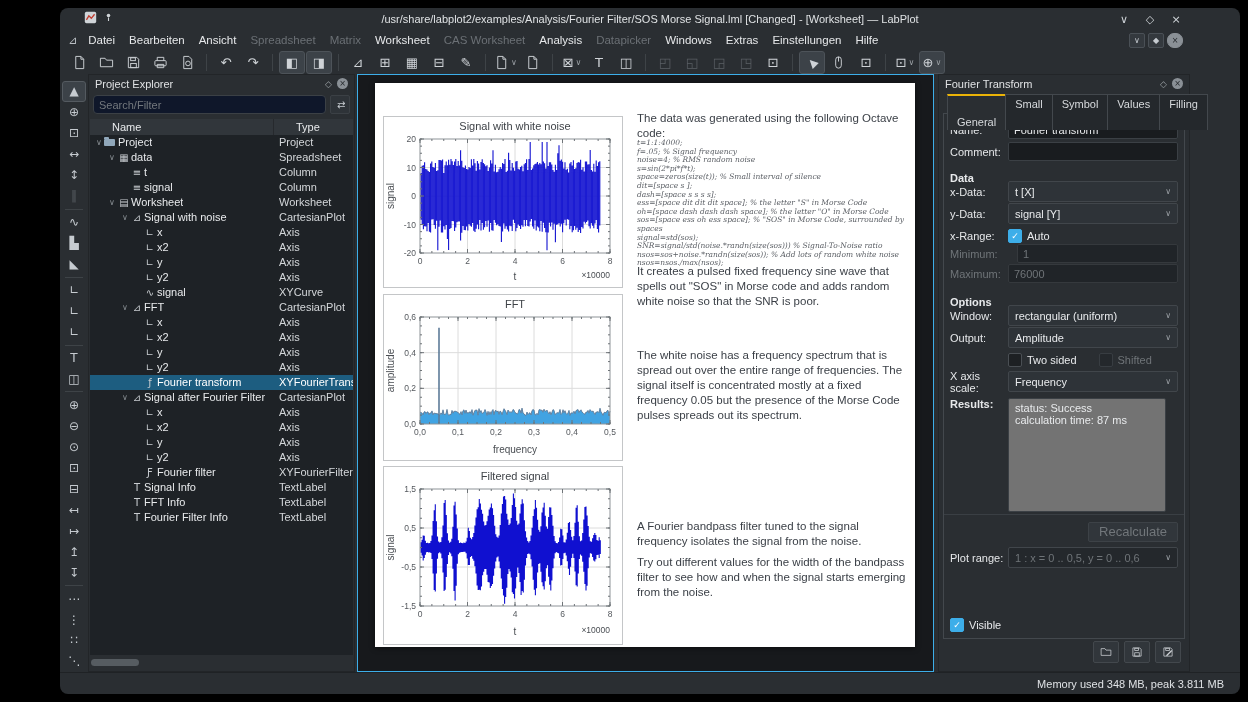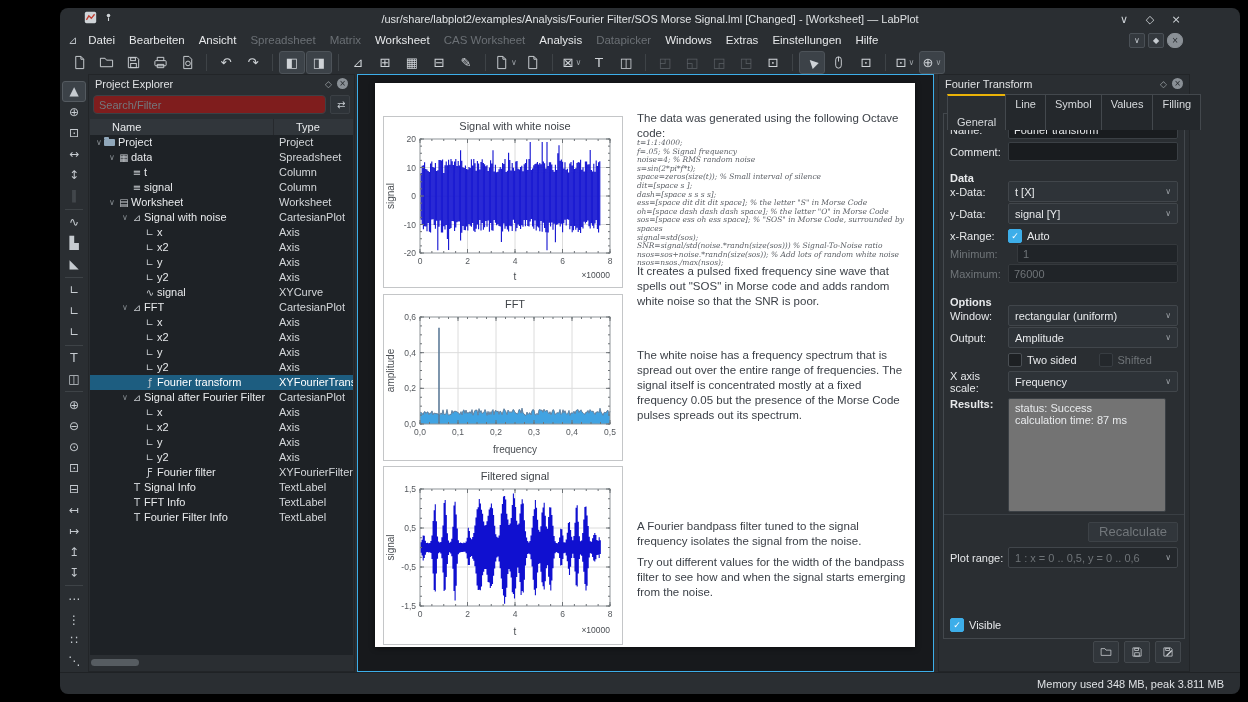--- a/index.html
+++ b/index.html
@@ -43,21 +43,21 @@
   .vbtn.disabled{color:#575c61;}
   .vsep{width:18px;height:1px;background:#3e4347;margin:2px 0;}
   
   .explorer{width:265px;position:relative;background:#2a2e32;border:1px solid #222528;margin-right:2px;}
   .dockhead{height:17px;display:flex;align-items:center;padding:0 6px;font-size:11px;color:#dfe1e3;}
   .dockhead .dockicons{margin-left:auto;display:flex;gap:5px;align-items:center;}
   .dicon{font-family:"DejaVu Sans",sans-serif;font-size:9px;color:#9aa0a4;}
   .dicon.circ{width:11px;height:11px;border-radius:6px;background:#8a9096;color:#24282c;display:flex;
     align-items:center;justify-content:center;font-size:8px;}
   .searchrow{position:absolute;left:4px;right:4px;top:20px;height:19px;display:flex;gap:4px;}
-  .searchrow input{flex:1;background:#7f1d1d;border:1px solid #3b4045;border-radius:4px;color:#e8eaec;
+  .searchrow input{flex:1;background:#0f172a;border:1px solid #3b4045;border-radius:4px;color:#e8eaec;
     font-size:11px;padding:0 5px;outline:none;font-family:"Liberation Sans",sans-serif;}
   .searchrow input::placeholder{color:#73787d;}
   .filterbtn{width:20px;background:#2e3338;border:1px solid #3b4045;border-radius:2px;color:#c6cbd0;
     font-size:10px;font-family:"DejaVu Sans",sans-serif;}
   .cols{position:absolute;left:1px;right:1px;top:44px;height:16px;background:#31363b;display:flex;
     align-items:center;font-size:11px;border-bottom:1px solid #26292d;}
   .cols .c1{padding-left:22px;}
   .cols .c2{position:absolute;left:183px;border-left:1px solid #26292d;padding-left:22px;height:16px;line-height:16px;}
   .tree{position:absolute;left:1px;right:1px;top:60px;bottom:16px;background:#1e2226;overflow:hidden;}
   .trow{position:relative;height:15px;line-height:15px;font-size:11px;white-space:nowrap;display:flex;align-items:center;}
@@ -930,21 +930,21 @@
     <div class="dock">
       <div class="dockhead">
         <span>Fourier Transform</span>
         <span class="dockicons">
           <span class="dicon">◇</span>
           <span class="dicon circ">×</span>
         </span>
       </div>
       <div class="tabs" id="dock-tabs">
             <span class="tab active">General</span>
-            <span class="tab">Line</span>
+            <span class="tab">Small</span>
             <span class="tab">Symbol</span>
             <span class="tab">Values</span>
             <span class="tab">Filling</span>
           </div>
       <div class="frame">
         <div class="prow" style="top:6px;">
           <span class="plabel">Name:</span>
           <input class="kinput" value="Fourier transform" style="">
         </div>
         <div class="prow" style="top:28px;">

